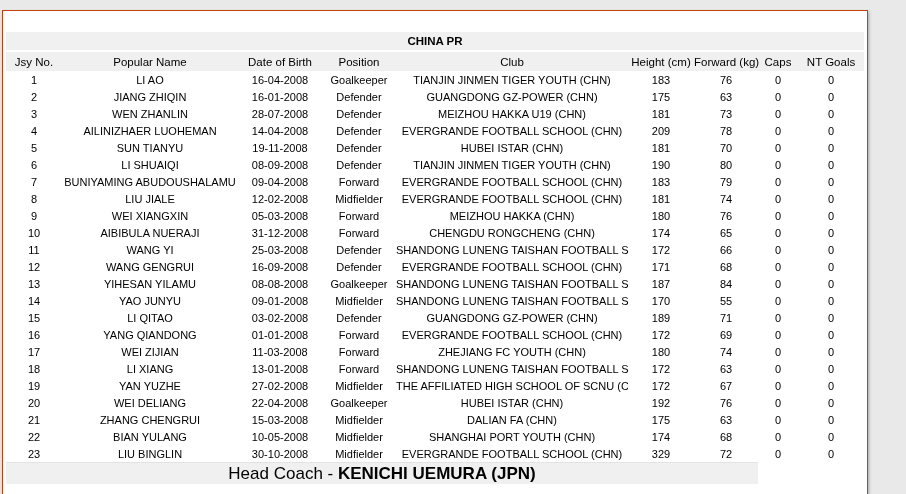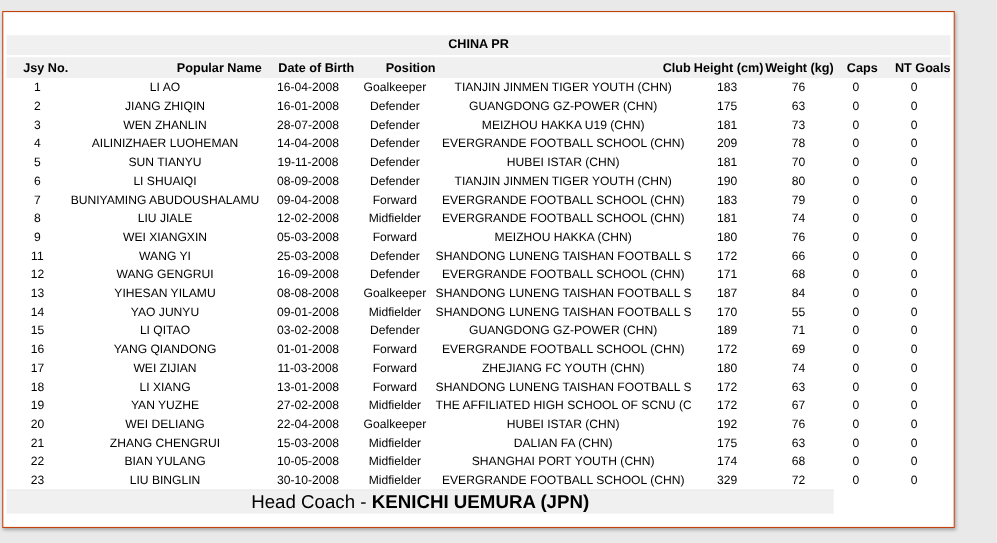--- a/index.html
+++ b/index.html
@@ -44,23 +44,23 @@
     font-size: 11.5px;
     font-weight: bold;
     height: 18px;
     text-align: center;
     border-bottom: 2px solid #ffffff;
     padding: 0;
   }
   .header-row th {
     background: var(--band-bg, #f0f0f0);
     font-size: 11.5px;
-    font-weight: bold;
+    font-weight: normal;
     height: 19px;
-    text-align: right;
+    text-align: center;
     white-space: nowrap;
     padding: 0;
     overflow: visible;
   }
   tbody td {
     height: 17px;
     font-size: 11px;
     text-align: center;
     white-space: nowrap;
     overflow: hidden;
@@ -99,21 +99,21 @@
         <tr class="title-row">
           <th colspan="9">CHINA PR</th>
         </tr>
         <tr class="header-row">
             <th class="c0">Jsy No.</th>
             <th class="c1">Popular Name</th>
             <th class="c2">Date of Birth</th>
             <th class="c3">Position</th>
             <th class="c4">Club</th>
             <th class="c5">Height (cm)</th>
-            <th class="c6">Weight (kg)</th>
+            <th class="c6">Forward (kg)</th>
             <th class="c7">Caps</th>
             <th class="c8">NT Goals</th>
           </tr>
       </thead>
       <tbody>
           <tr>
             <td class="c0">1</td>
             <td class="c1">LI AO</td>
             <td class="c2">16-04-2008</td>
             <td class="c3">Goalkeeper</td>
@@ -201,20 +201,31 @@
             <td class="c8">0</td>
           </tr>
           <tr>
             <td class="c0">9</td>
             <td class="c1">WEI XIANGXIN</td>
             <td class="c2">05-03-2008</td>
             <td class="c3">Forward</td>
             <td class="c4">MEIZHOU HAKKA (CHN)</td>
             <td class="c5">180</td>
             <td class="c6">76</td>
+            <td class="c7">0</td>
+            <td class="c8">0</td>
+          </tr>
+          <tr>
+            <td class="c0">10</td>
+            <td class="c1">AIBIBULA NUERAJI</td>
+            <td class="c2">31-12-2008</td>
+            <td class="c3">Forward</td>
+            <td class="c4">CHENGDU RONGCHENG (CHN)</td>
+            <td class="c5">174</td>
+            <td class="c6">65</td>
             <td class="c7">0</td>
             <td class="c8">0</td>
           </tr>
           <tr>
             <td class="c0">11</td>
             <td class="c1">WANG YI</td>
             <td class="c2">25-03-2008</td>
             <td class="c3">Defender</td>
             <td class="c4">SHANDONG LUNENG TAISHAN FOOTBALL SCHOOL (CHN)</td>
             <td class="c5">172</td>

